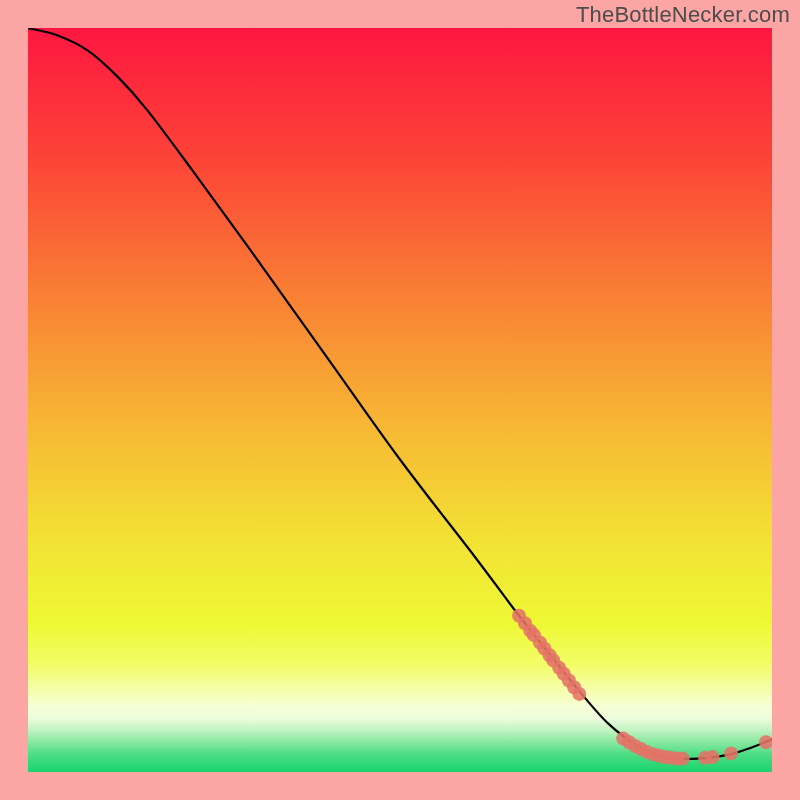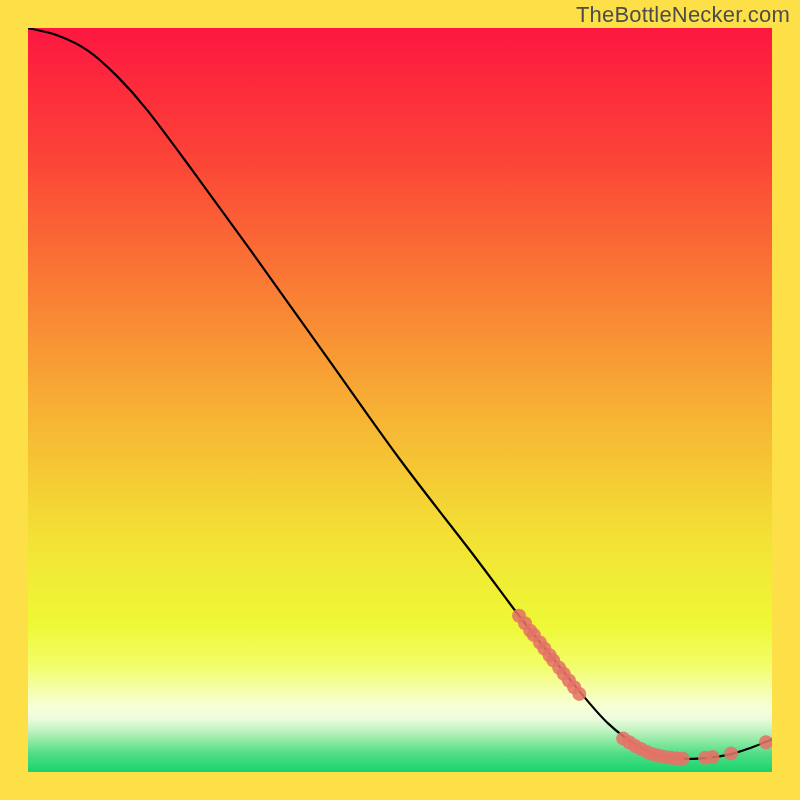--- a/index.html
+++ b/index.html
@@ -8,21 +8,21 @@
     width: 800px;
     height: 800px;
     background: #000;
     font-family: Arial, Helvetica, sans-serif;
     overflow: hidden;
   }
   .stage {
     position: relative;
     width: 800px;
     height: 800px;
-    background: #fde047;
+    background: #fca5a5;
   }
   .watermark {
     position: absolute;
     top: 2px;
     right: 10px;
     color: #4c4c4c;
     font-size: 22px;
     font-weight: 500;
     letter-spacing: 0.2px;
   }

